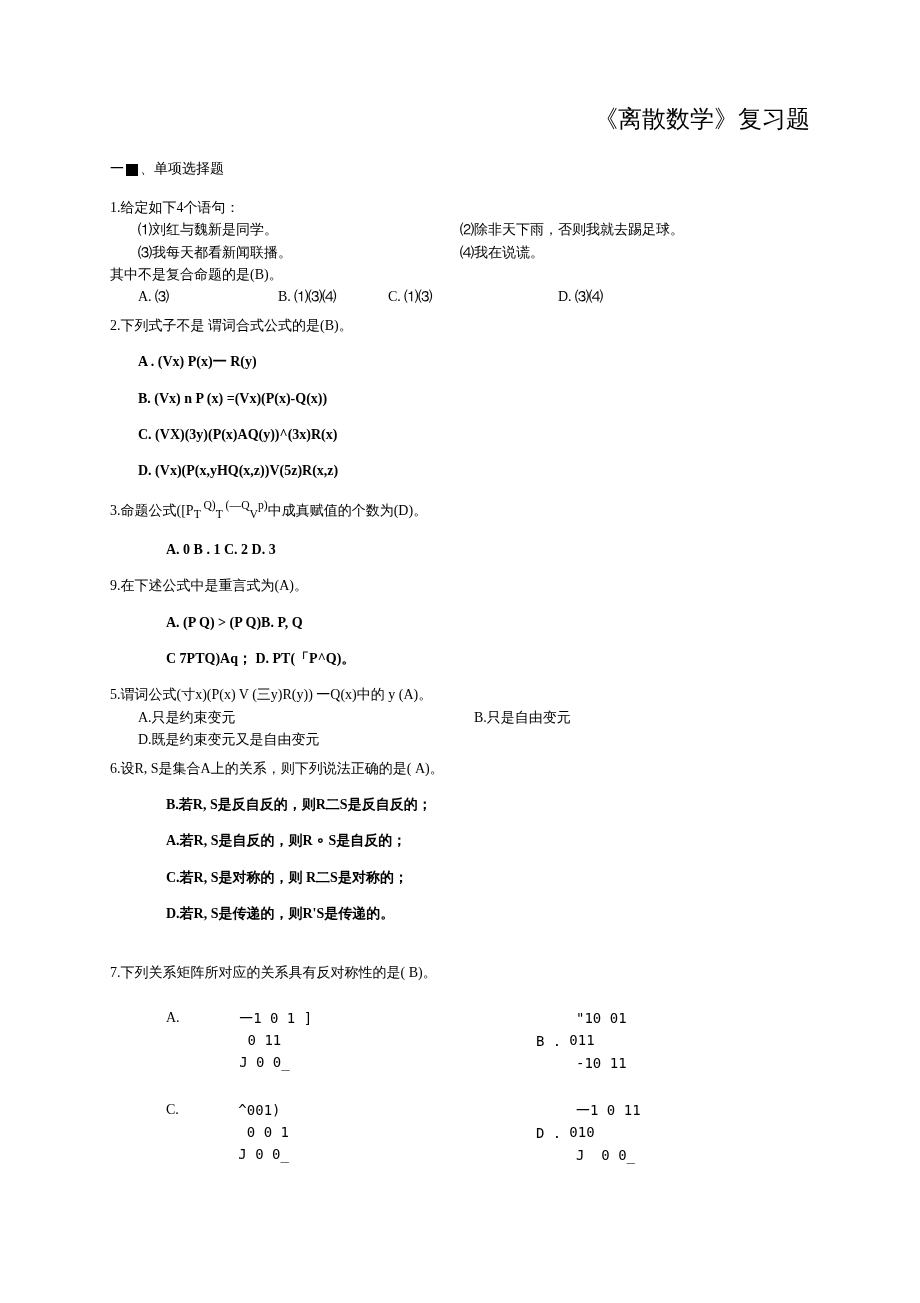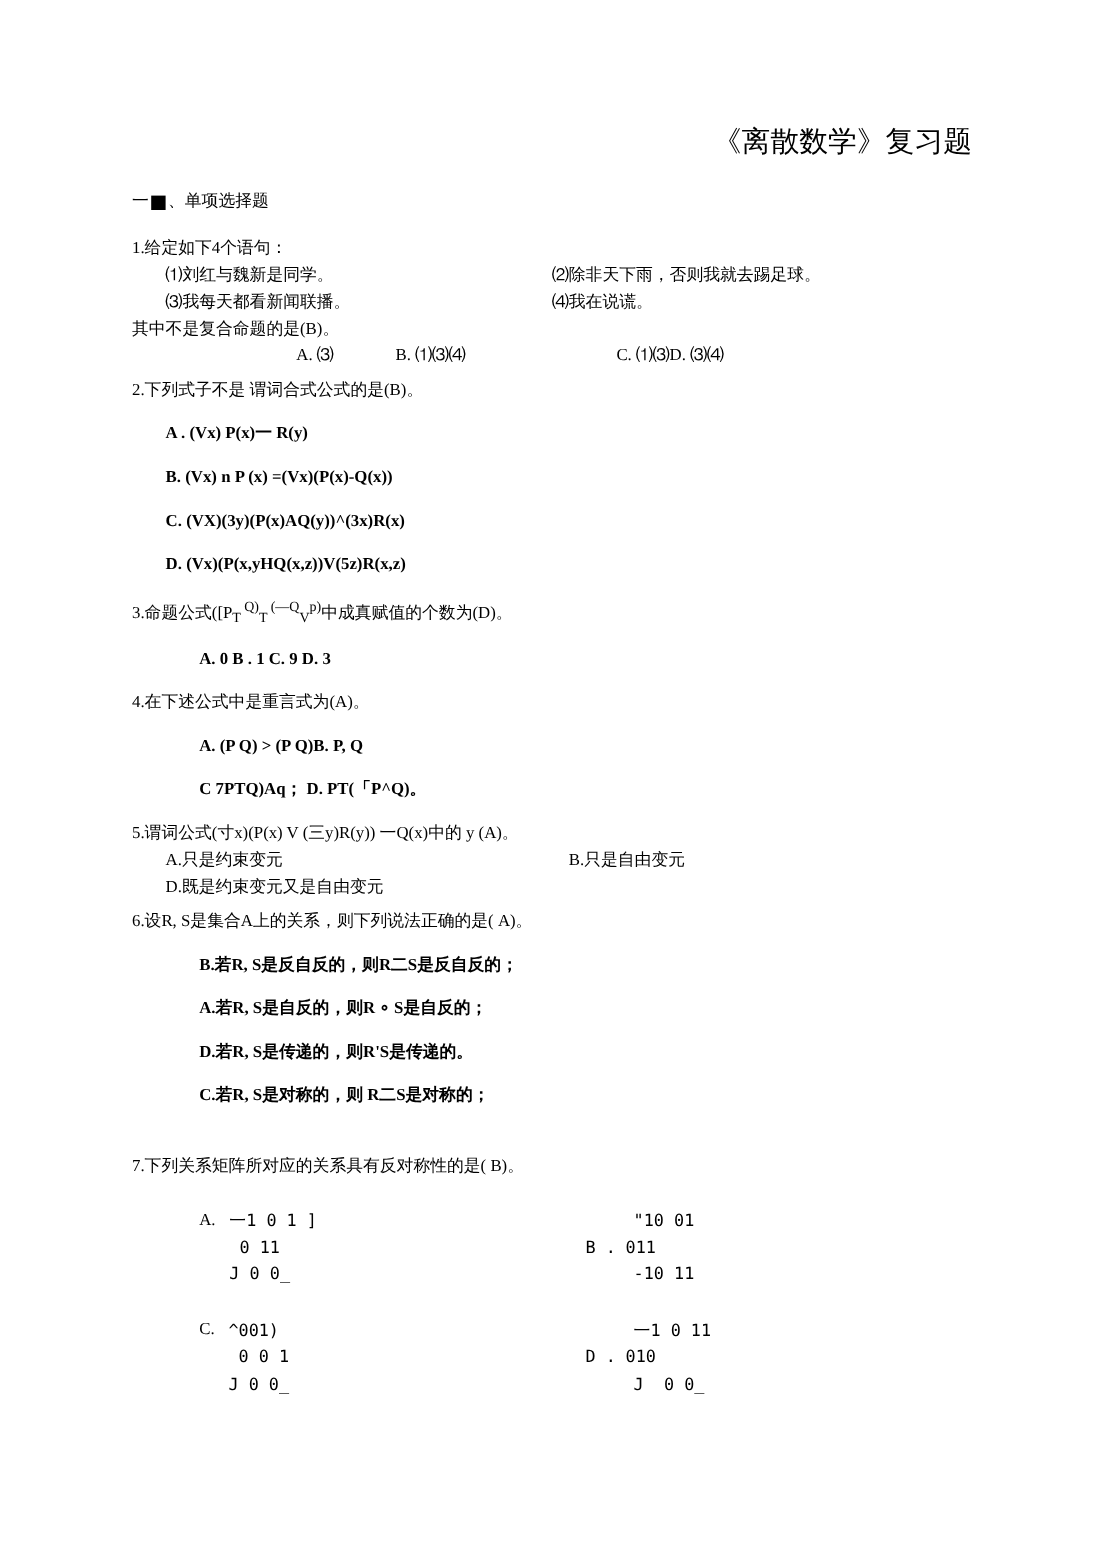--- a/index.html
+++ b/index.html
@@ -36,27 +36,27 @@
     .indent-2 { padding-left: 56px; }
     .two-col {
       display: flex;
     }
     .two-col > div {
       flex: 1;
     }
     .opt-row {
       display: flex;
       padding-left: 28px;
-      text-align: right;
     }
     .opt-row > div { flex: 0 0 auto; }
     .spaced { margin-top: 14px; margin-bottom: 14px; font-weight: bold; }
     .matrix-block {
       display: inline-block;
       vertical-align: top;
+      margin-left: 48px;
     }
     .matrix-block .line { white-space: pre; font-family: "SimSun", monospace; }
     .q7-row {
       display: flex;
       padding-left: 56px;
       margin-bottom: 24px;
     }
     .q7-row > div { flex: 1; }
     .q7-label { display: inline-block; vertical-align: middle; margin-right: 8px; }
   </style>
@@ -100,26 +100,26 @@
   <div class="indent-1 spaced">B.  (Vx) n P (x) =(Vx)(P(x)-Q(x))</div>
   <div class="indent-1 spaced">C.  (VX)(3y)(P(x)AQ(y))^(3x)R(x)</div>
   <div class="indent-1 spaced">D.  (Vx)(P(x,yHQ(x,z))V(5z)R(x,z)</div>
 </div>
 
 
 <div class="question">
   <div>
     <span>3.命题公式([P</span><sub>T </sub><sup>Q)</sup><sub>T </sub><sup>(—Q</sup><sub>V</sub><sup>p)</sup><span>中成真赋值的个数为(D)。</span>
   </div>
-  <div class="indent-2 spaced">A. 0 B . 1      C. 9 D. 3</div>
+  <div class="indent-2 spaced">A. 0 B . 1      C. 2 D. 3</div>
 </div>
 
 
 <div class="question">
-  <div>4.在下述公式中是重言式为(A)。</div>
+  <div>9.在下述公式中是重言式为(A)。</div>
   <div class="indent-2 spaced">
     <span>A. (P Q) &gt; (P Q)</span><span>B. P, Q</span>
   </div>
   <div class="indent-2 spaced">
     <span>C 7PTQ)Aq；</span>&nbsp;<span>D. PT(「P^Q)。</span>
   </div>
 </div>
 
 
 <div class="question">
@@ -131,22 +131,22 @@
   <div class="two-col indent-1">
     <div>D.既是约束变元又是自由变元</div>
   </div>
 </div>
 
 
 <div class="question">
   <div>6.设R, S是集合A上的关系，则下列说法正确的是(      A)。</div>
   <div class="indent-2 spaced">B.若R, S是反自反的，则R二S是反自反的；</div>
   <div class="indent-2 spaced">A.若R, S是自反的，则R ∘ S是自反的；</div>
+  <div class="indent-2 spaced">C.若R, S是对称的，则 R二S是对称的；</div>
   <div class="indent-2 spaced">D.若R, S是传递的，则R'S是传递的。</div>
-  <div class="indent-2 spaced">C.若R, S是对称的，则 R二S是对称的；</div>
 </div>
 
 <br>
 
 
 <div class="question">
   <div>7.下列关系矩阵所对应的关系具有反对称性的是( B)。</div>
   <br>
   <div class="q7-row">
     <div>

